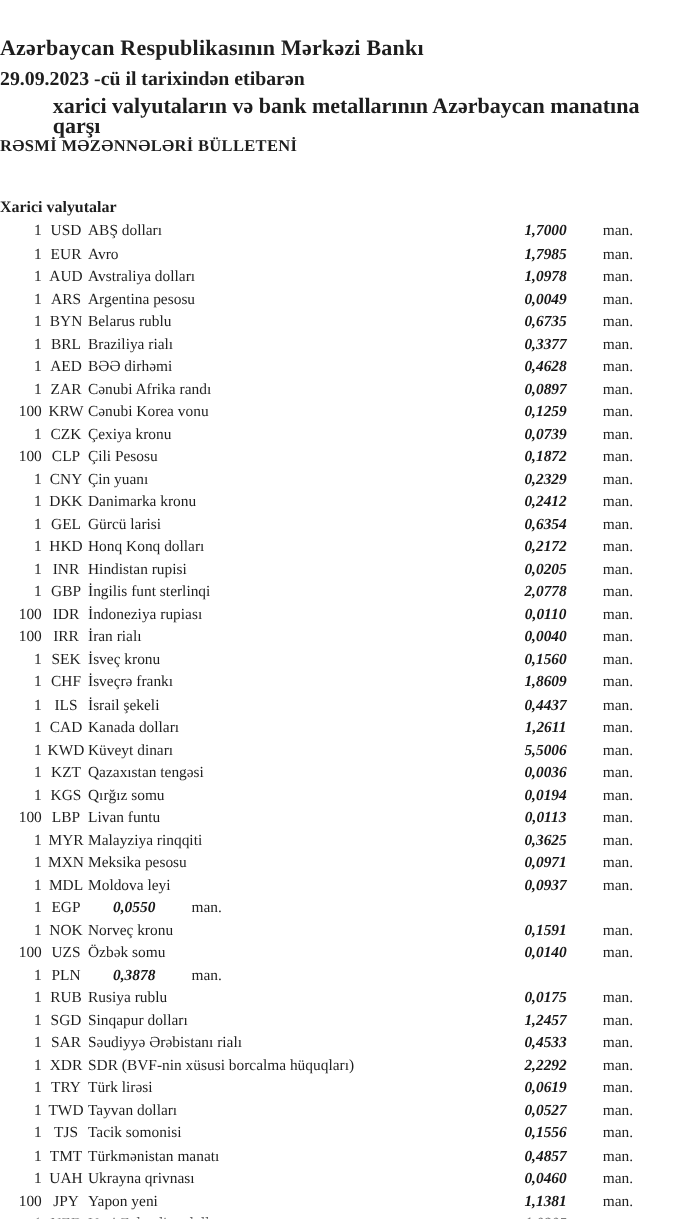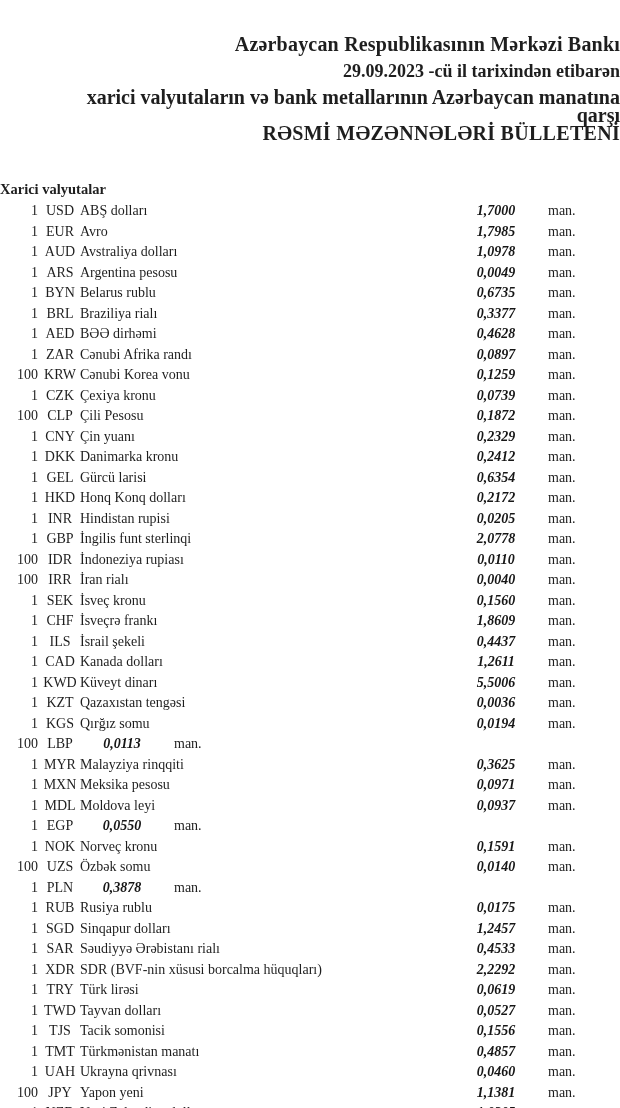--- a/index.html
+++ b/index.html
@@ -10,21 +10,21 @@
   .page {
     position: relative;
     width: 620px;
     height: 1108px;
     background: #ffffff;
     font-family: "Liberation Serif", "DejaVu Serif", serif;
     color: #1e1e1e;
     overflow: hidden;
   }
   .header {
-    text-align: right;
+    text-align: left;
     padding-top: 31px;
   }
   .bank-name {
     font-size: 20px;
     font-weight: bold;
     line-height: 26px;
     letter-spacing: 0.2px;
   }
   .date-line {
     margin-top: 5px;
@@ -33,21 +33,21 @@
     line-height: 18px;
   }
   .subtitle1 {
     margin-top: 8px;
     font-size: 20px;
     font-weight: bold;
     line-height: 18px;
     padding-left: 48px;
   }
   .subtitle2 {
-    font-size: 20px;
+    font-size: 15px;
     font-weight: bold;
     line-height: 18px;
     letter-spacing: 0.3px;
   }
   .section-title {
     margin-top: 38px;
     text-align: left;
     font-size: 14.5px;
     font-weight: bold;
     line-height: 18px;
@@ -341,20 +341,21 @@
     <span class="code">KGS</span>
     <span class="name">Qırğız somu</span>
     <span class="rate">0,0194</span>
     <span class="unit">man.</span>
     <span class="right-pad"></span>
   </div>
 
   <div class="row">
     <span class="qty">100</span>
     <span class="code">LBP</span>
+    <span class="name">Livan funtu</span>
     <span class="rate">0,0113</span>
     <span class="unit">man.</span>
     <span class="right-pad"></span>
   </div>
 
   <div class="row">
     <span class="qty">1</span>
     <span class="code">MYR</span>
     <span class="name">Malayziya rinqqiti</span>
     <span class="rate">0,3625</span>

